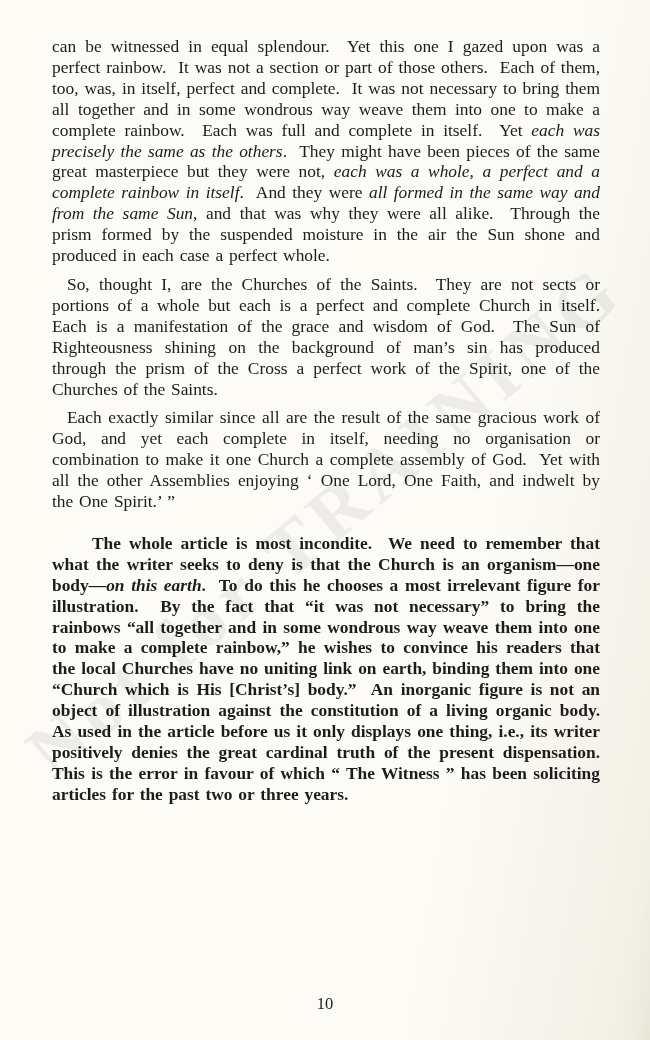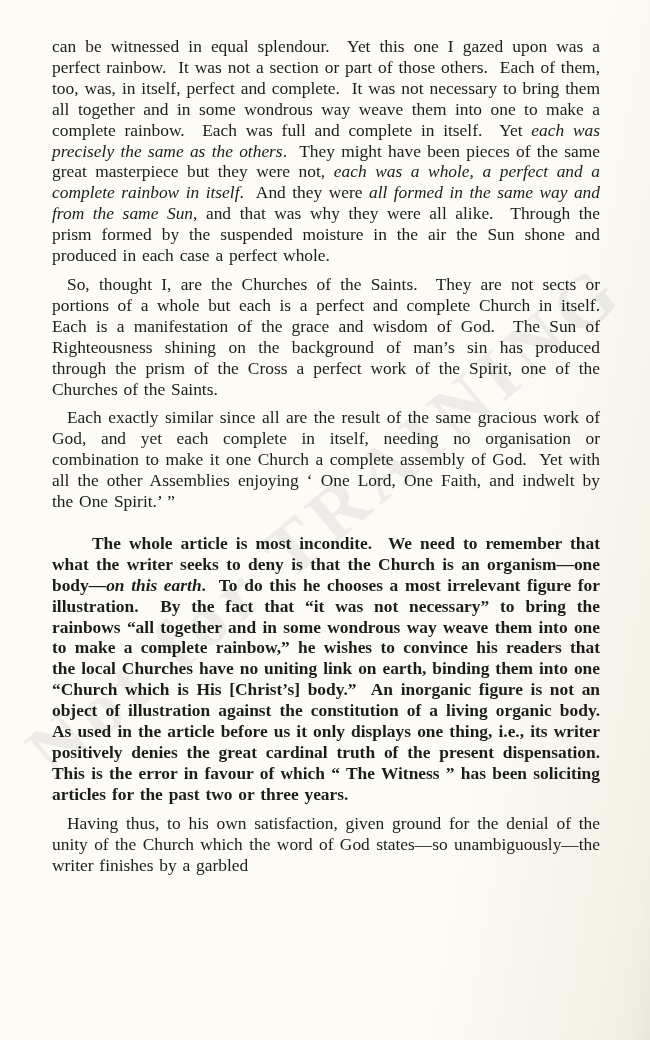--- a/index.html
+++ b/index.html
@@ -73,16 +73,16 @@
 <body>
 
 <div class="page">
   <div class="watermark">Not for TRAINING</div>
 
   <div class="text-column">
       <p class="para"><span>can be witnessed in equal splendour.  Yet this one I gazed upon was a perfect rainbow.  It was not a section or part of those others.  Each of them, too, was, in itself, perfect and complete.  It was not necessary to bring them all together and in some wondrous way weave them into one to make a complete rainbow.  Each was full and complete in itself.  Yet </span><em>each was precisely the same as the others</em><span>.  They might have been pieces of the same great masterpiece but they were not, </span><em>each was a whole, a perfect and a complete rainbow in itself</em><span>.  And they were </span><em>all formed in the same way and from the same Sun</em><span>, and that was why they were all alike.  Through the prism formed by the suspended moisture in the air the Sun shone and produced in each case a perfect whole.</span></p>
       <p class="para indent"><span>So, thought I, are the Churches of the Saints.  They are not sects or portions of a whole but each is a perfect and complete Church in itself.  Each is a manifestation of the grace and wisdom of God.  The Sun of Righteousness shining on the background of man’s sin has produced through the prism of the Cross a perfect work of the Spirit, one of the Churches of the Saints.</span></p>
       <p class="para indent"><span>Each exactly similar since all are the result of the same gracious work of God, and yet each complete in itself, needing no organisation or combination to make it one Church a complete assembly of God.  Yet with all the other Assemblies enjoying ‘ One Lord, One Faith, and indwelt by the One Spirit.’ ”</span></p>
       <p class="para indent section-break"><span>The whole article is most incondite.  We need to remember that what the writer seeks to deny is that the Church is an organism—one body—</span><em>on this earth</em><span>.  To do this he chooses a most irrelevant figure for illustration.  By the fact that “it was not necessary” to bring the rainbows “all together and in some wondrous way weave them into one to make a complete rainbow,” he wishes to convince his readers that the local Churches have no uniting link on earth, binding them into one “Church which is His [Christ’s] body.”  An inorganic figure is not an object of illustration against the constitution of a living organic body.  As used in the article before us it only displays one thing, i.e., its writer positively denies the great cardinal truth of the present dispensation.  This is the error in favour of which “ The Witness ” has been soliciting articles for the past two or three years.</span></p>
-      <p class="para indent"><span>Having thus, to his own satisfaction, given ground for the denial of the unity of the Church which the word of God states—so unambiguously—the writer finishes by a garbled</span></p>
     </div>
 
+  <div class="page-number">10</div>
 </div>
 
 </body></html>

